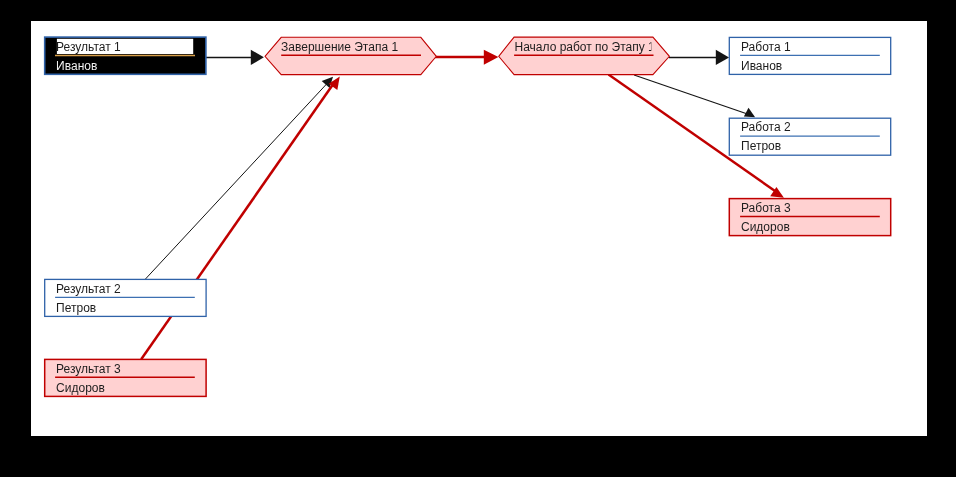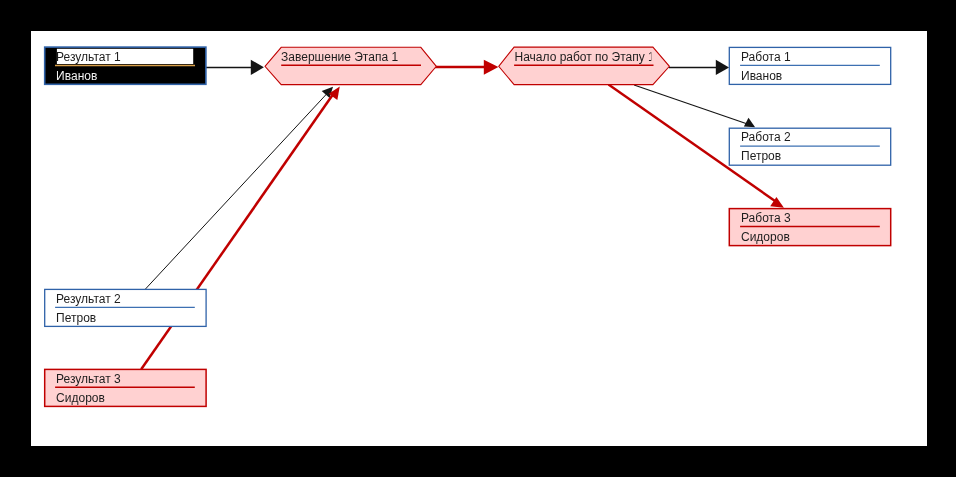--- a/index.html
+++ b/index.html
@@ -1,18 +1,18 @@
 <!DOCTYPE html>
 <html><head>
 <meta charset="utf-8">
 <title>Диаграмма этапов</title>
 <style>
   html,body{margin:0;padding:0;background:#000000;width:956px;height:477px;overflow:hidden;}
   body{font-family:"Liberation Sans",sans-serif;}
-  #canvas{position:absolute;left:31px;top:31px;width:895.5px;height:414.5px;background:#ffffff;overflow:hidden;}
+  #canvas{position:absolute;left:31px;top:21px;width:895.5px;height:414.5px;background:#ffffff;overflow:hidden;}
   #diagram{position:absolute;left:0;top:0;display:block;}
   text{font-family:"Liberation Sans",sans-serif;font-size:12px;}
   .t-dark{fill:#1d1d1d;}
   .t-light{fill:#f2f2f2;}
 </style>
 </head>
 <body>
 
 <div id="canvas">
 <svg id="diagram" width="895" height="414" viewBox="0 0 895 414">

